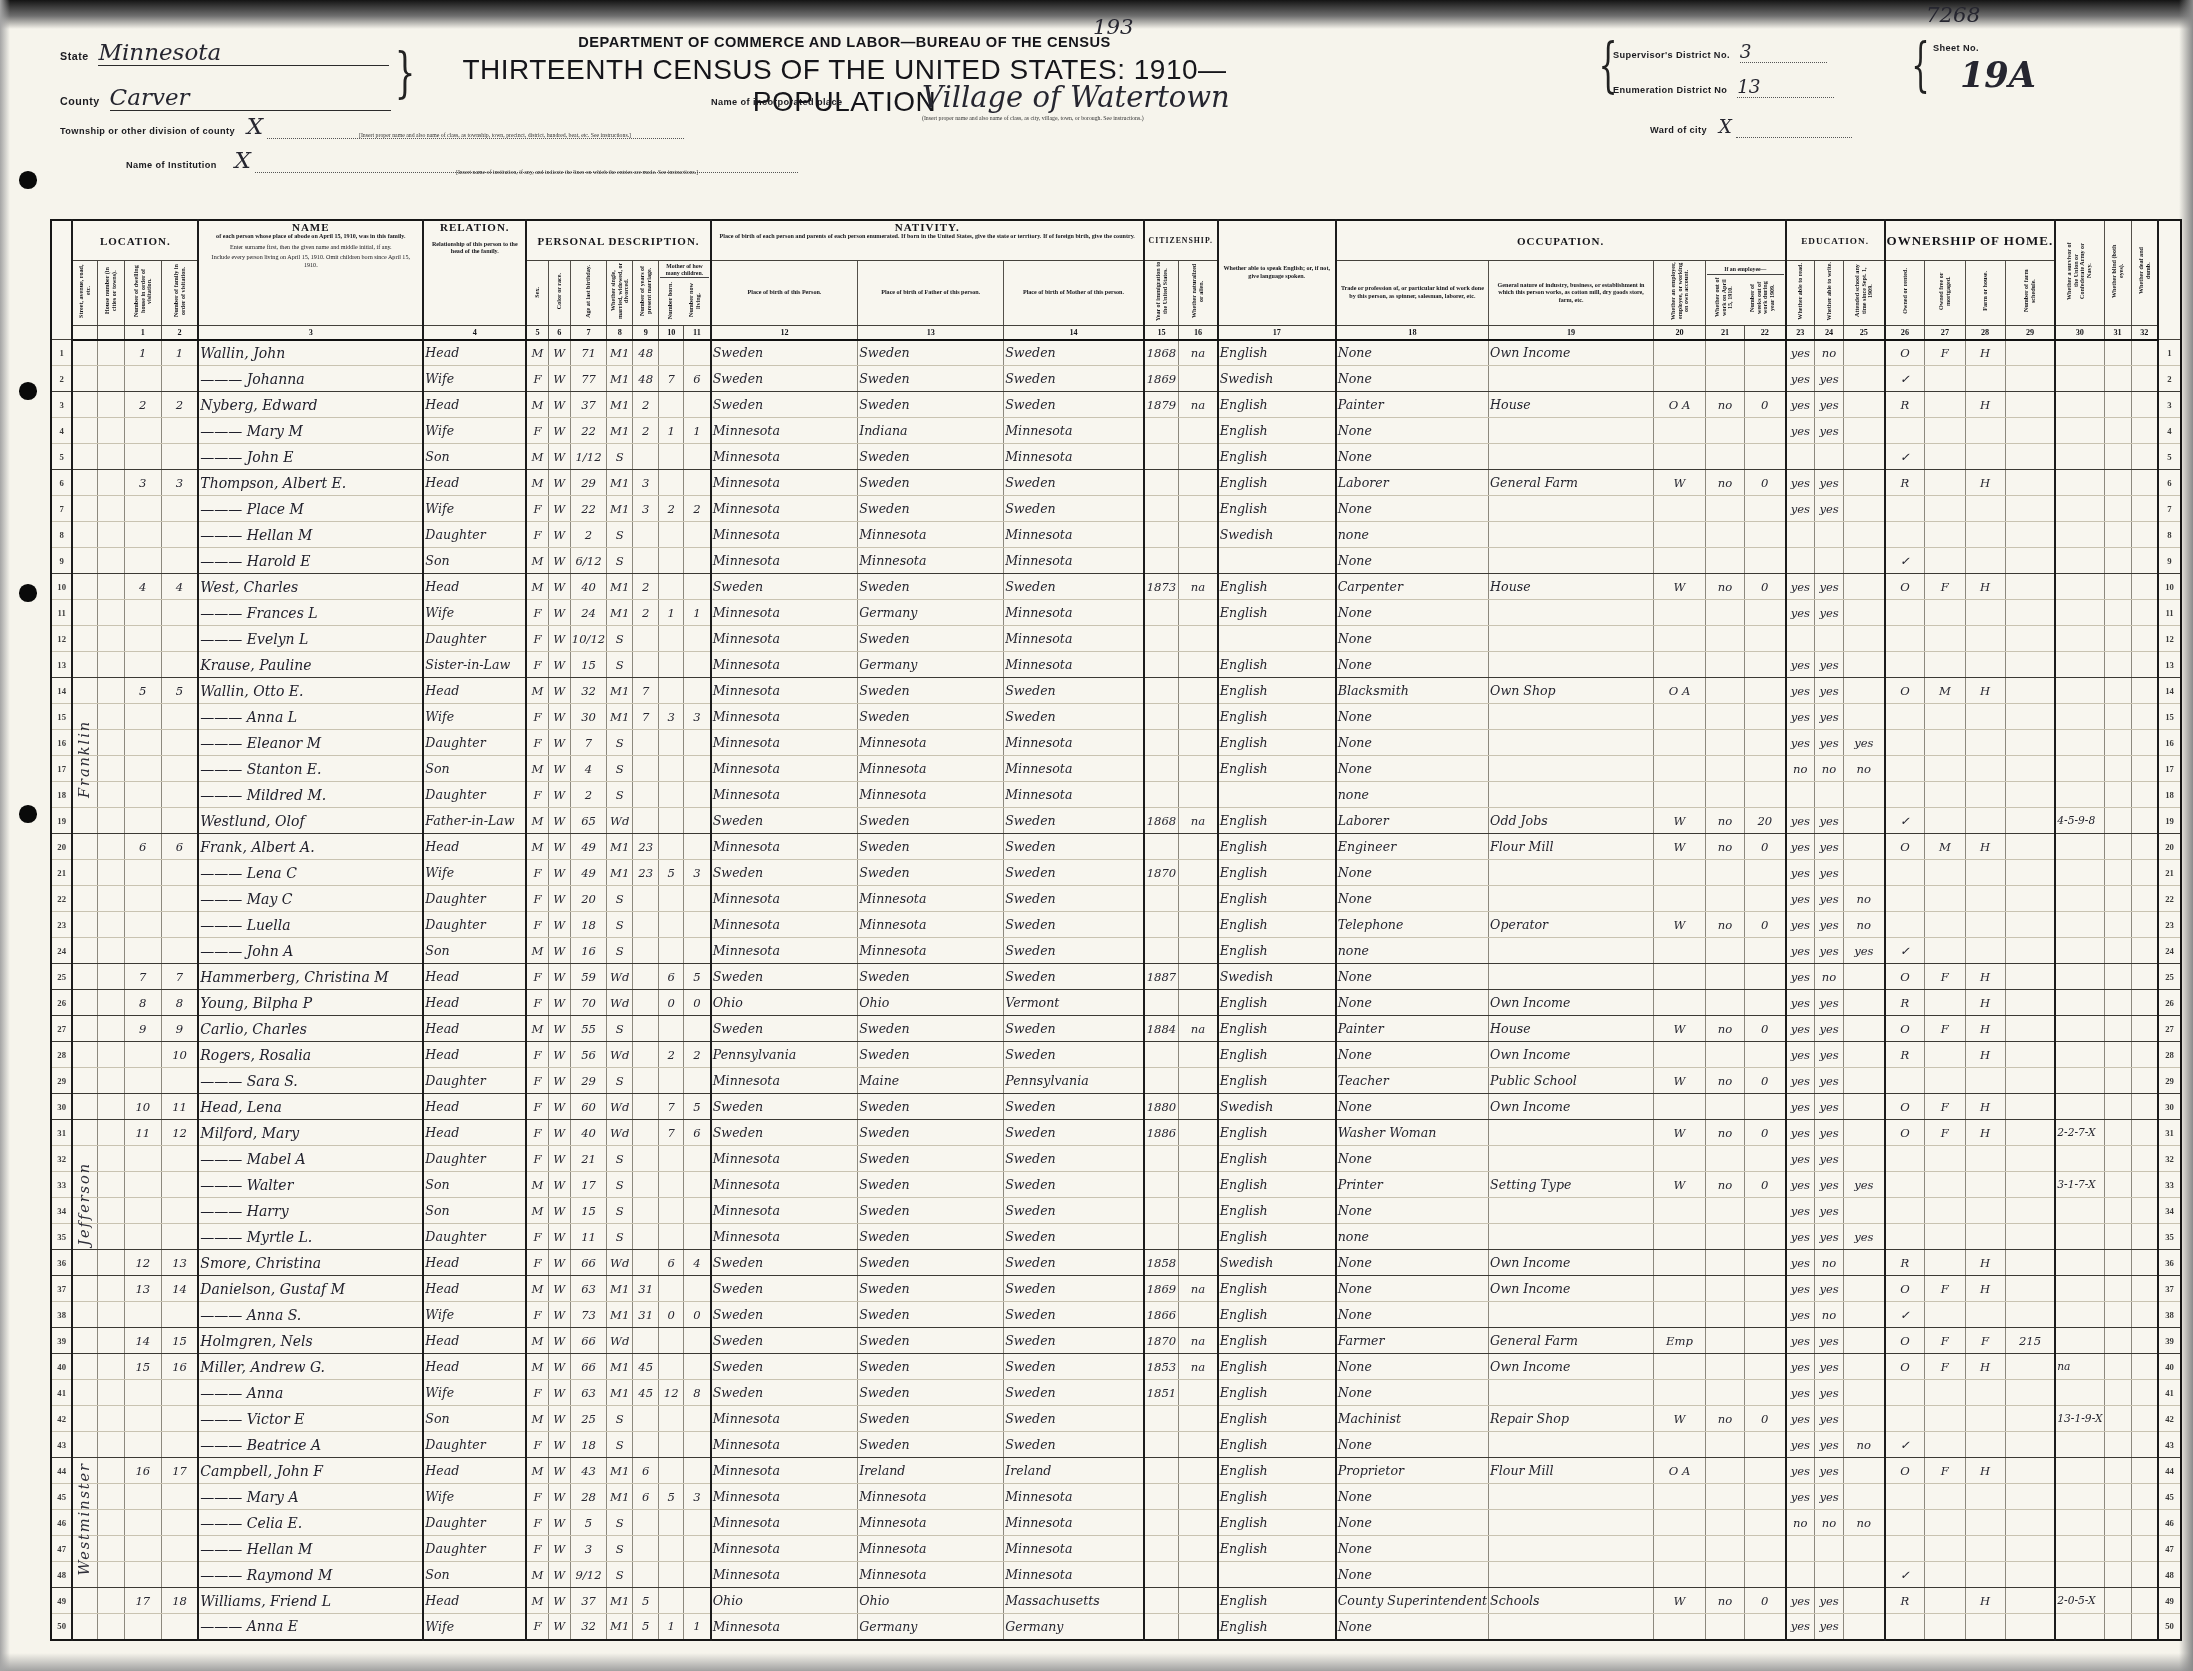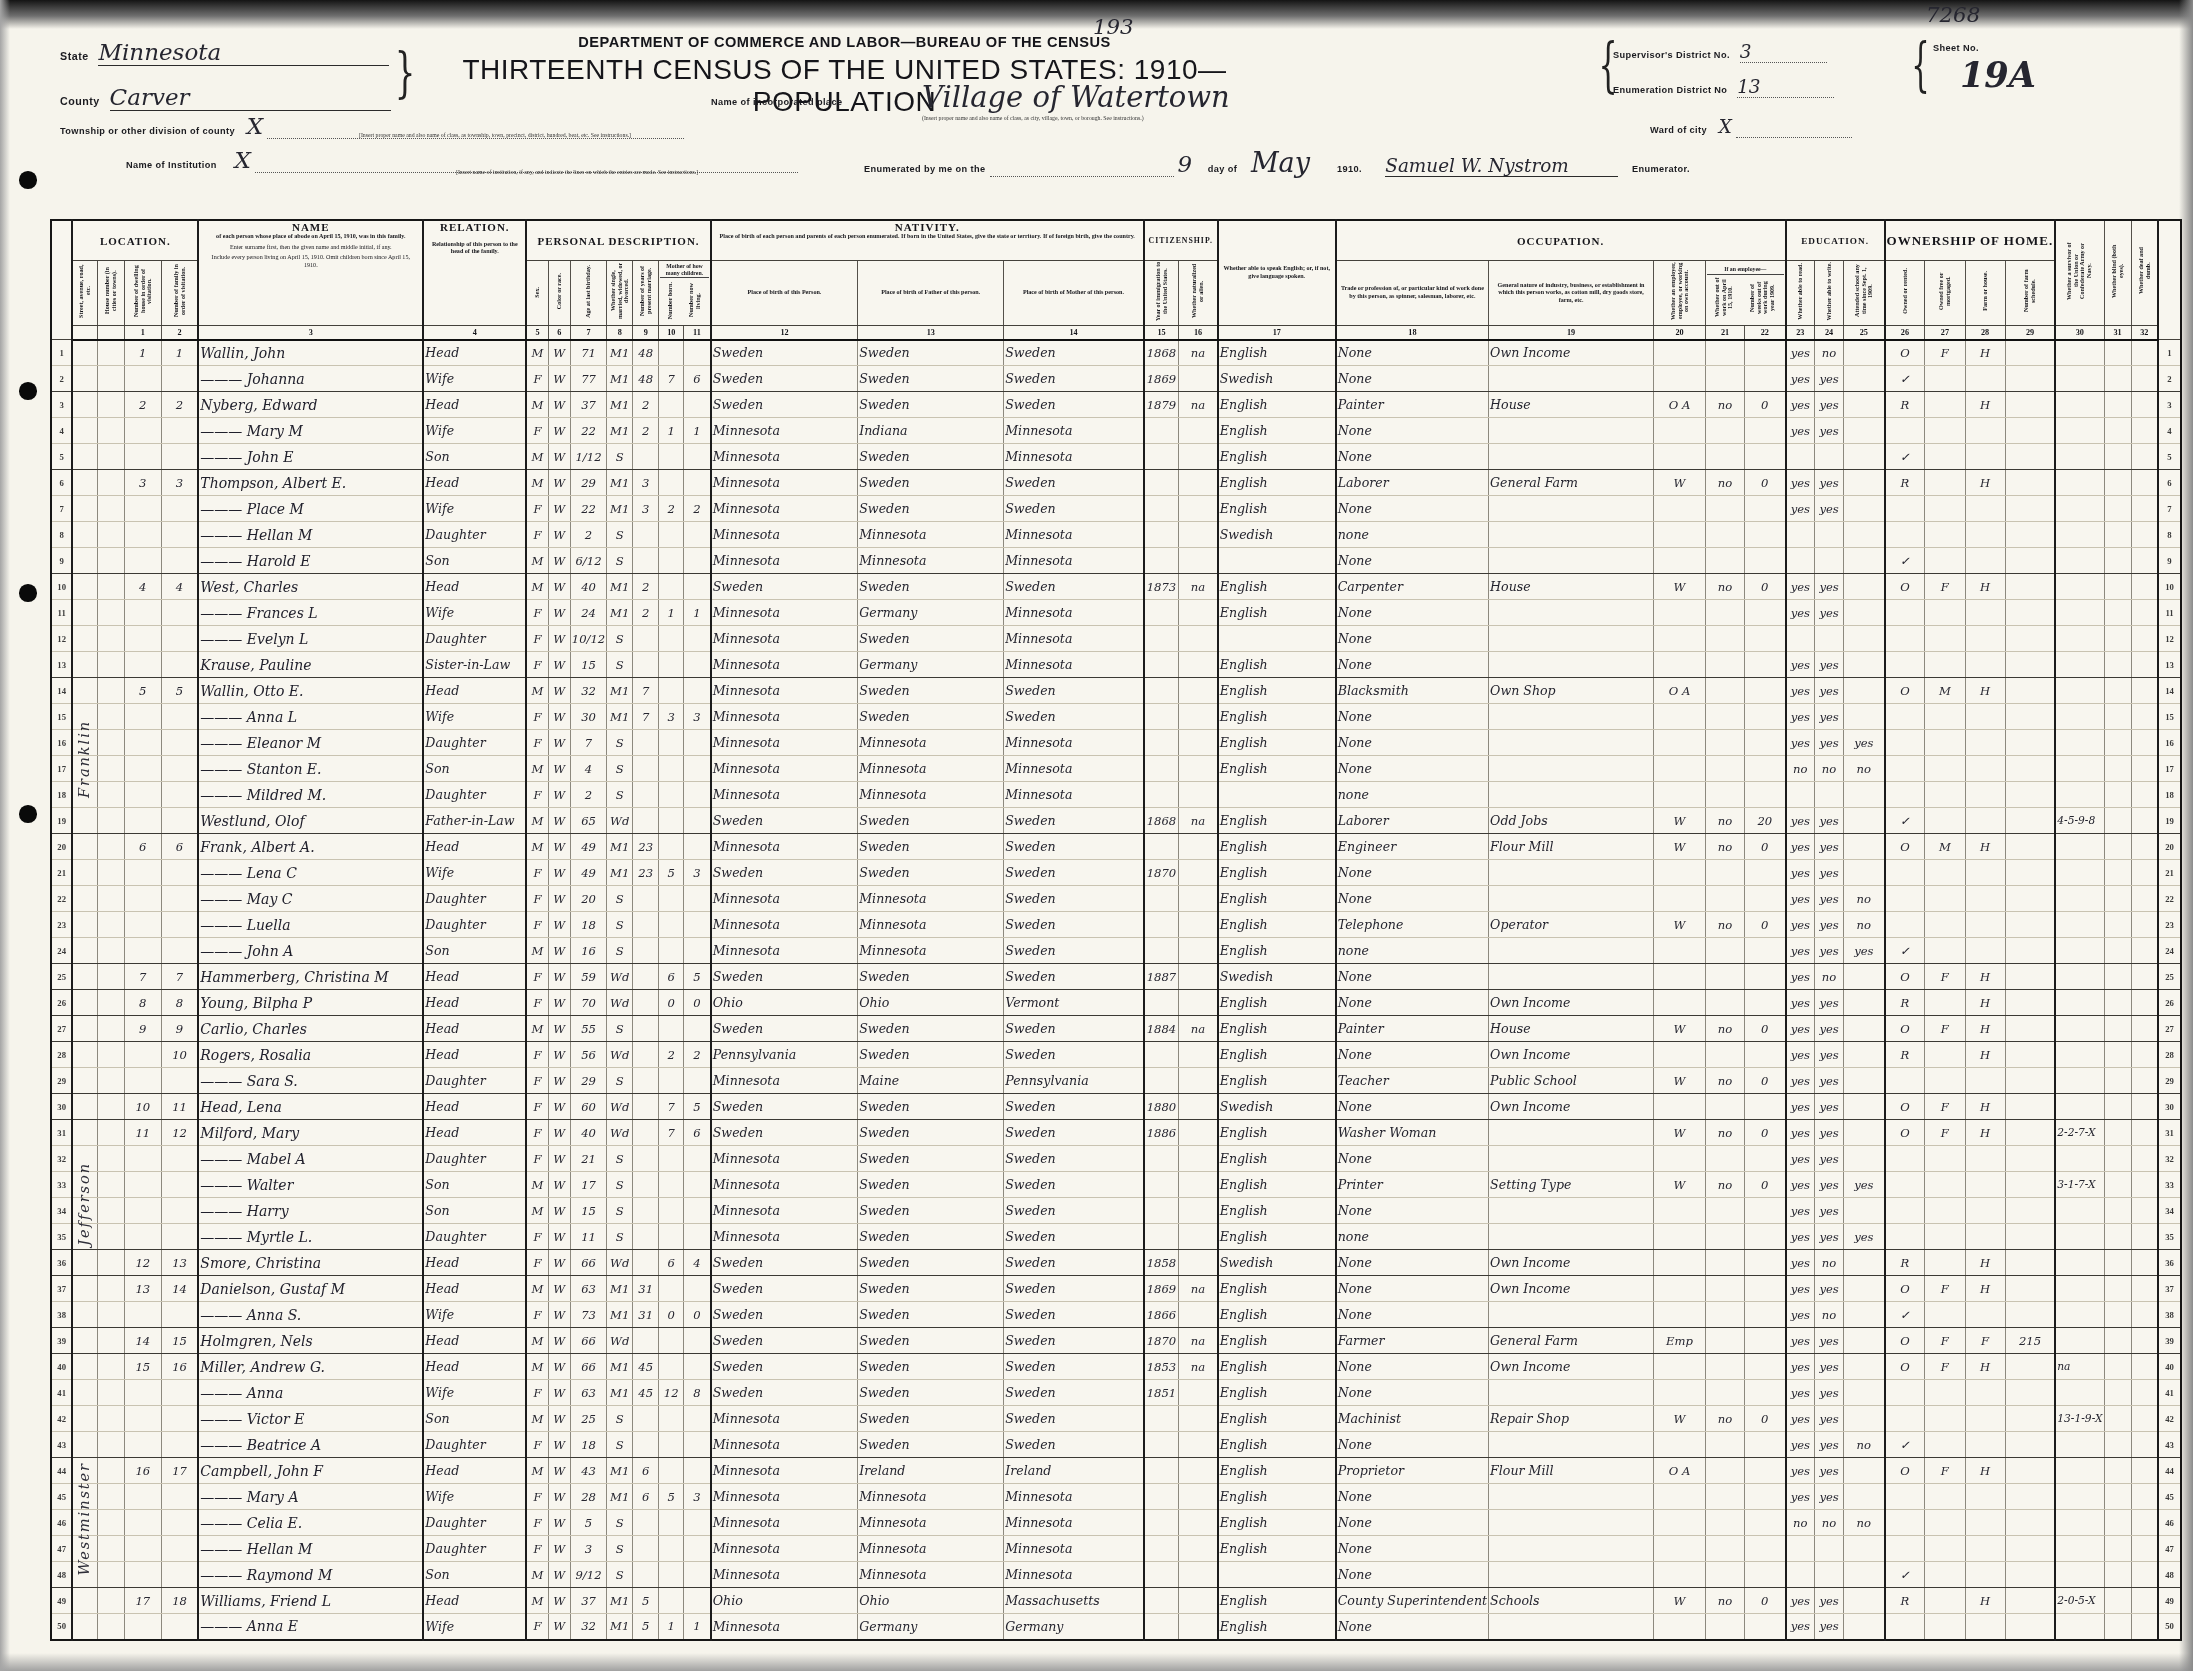--- a/index.html
+++ b/index.html
@@ -94,30 +94,20 @@
     <span class="hw hw-lg" style="margin-left:13.6px">X</span>
     <span class="dline" style="min-width:543px">&nbsp;</span>
   </div>
   <div class="abs tiny-note" style="left:456px;top:169px;width:408px">[Insert name of institution, if any, and indicate the lines on which the entries are made.   See instructions.]</div>
 
   <div class="abs dept" style="left:466px;top:34px;width:757px;text-align:center">DEPARTMENT OF COMMERCE AND LABOR—BUREAU OF THE CENSUS</div>
   <div class="abs title" style="left:408px;top:54px;width:873px;text-align:center">THIRTEENTH CENSUS OF THE UNITED STATES: 1910—POPULATION</div>
   <div class="abs lbl-sm" style="left:711px;top:97px">Name of incorporated place</div>
   <div class="abs hw" style="left:922px;top:80px;font-size:29px">Village of Watertown</div>
   <div class="abs tiny-note" style="left:922px;top:115px;width:408px">(Insert proper name and also name of class, as city, village, town, or borough.   See instructions.)</div>
-  <div class="abs" style="left:864px;top:147px">
-    <span class="lbl-sm">Enumerated by me on the</span>
-    <span class="dline" style="min-width:184px">&nbsp;</span>
-    <span class="hw hw-lg">9</span>
-    <span class="lbl-sm" style="margin-left:11.6px">day of</span>
-    <span class="hw" style="font-size:27px;margin-left:9.7px">May</span>
-    <span class="lbl-sm" style="margin-left:23px">1910.</span>
-    <span class="hw hw-md uline" style="min-width:233px;margin-left:19.4px">Samuel W. Nystrom</span>
-    <span class="lbl-sm" style="margin-left:9.7px">Enumerator.</span>
-  </div>
 
   <div class="abs brace" style="left:1589px;top:29px;font-size:60px;transform:scaleX(.5)">{</div>
   <div class="abs" style="left:1613px;top:41px">
     <span class="lbl-sm">Supervisor's District No.</span>
     <span class="hw hw-md dline" style="min-width:87px;margin-left:5.8px">3</span>
   </div>
   <div class="abs" style="left:1613px;top:76px">
     <span class="lbl-sm">Enumeration District No</span>
     <span class="hw hw-md dline" style="min-width:97px;margin-left:5.8px">13</span>
   </div>

